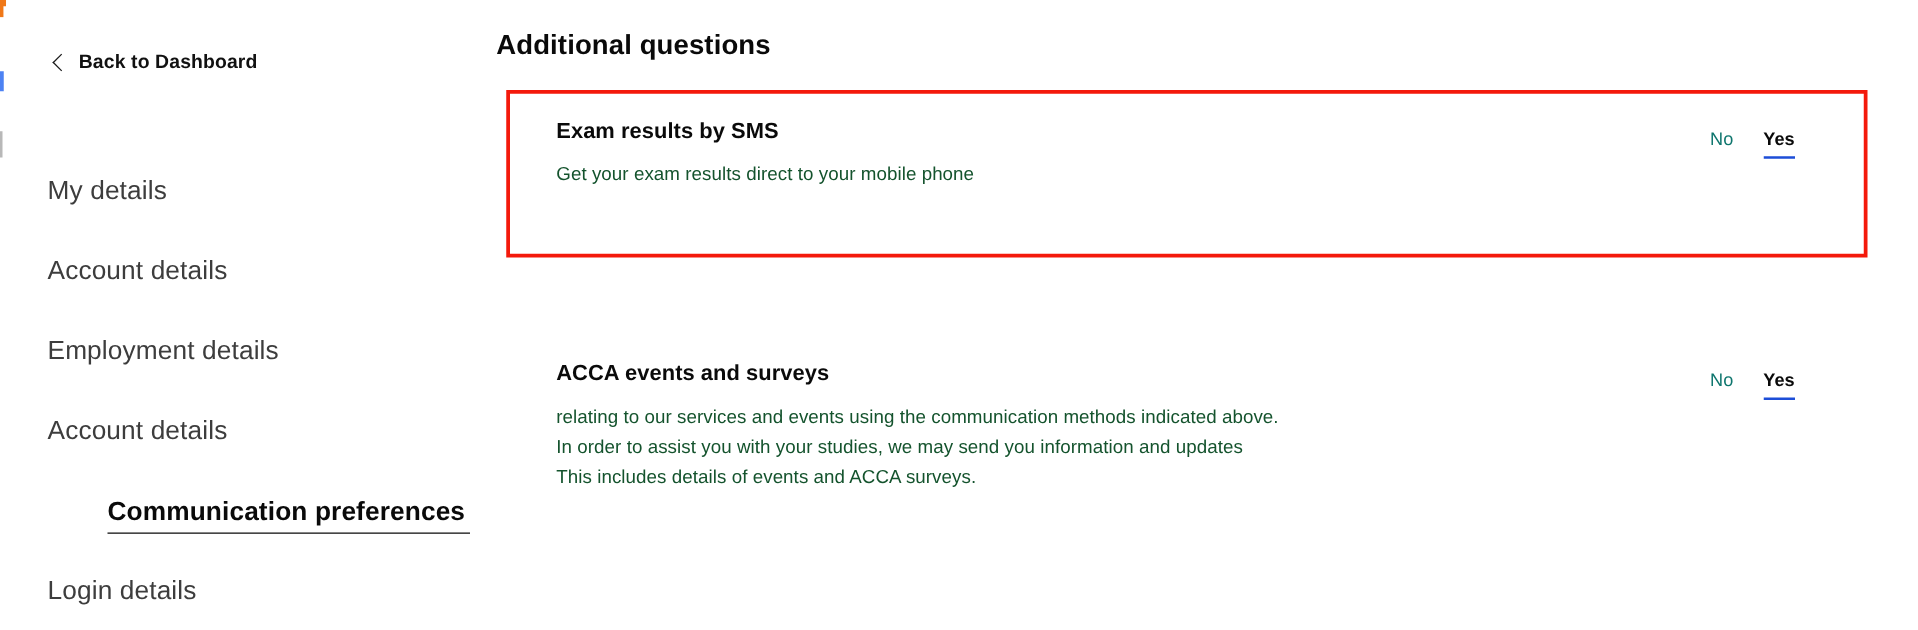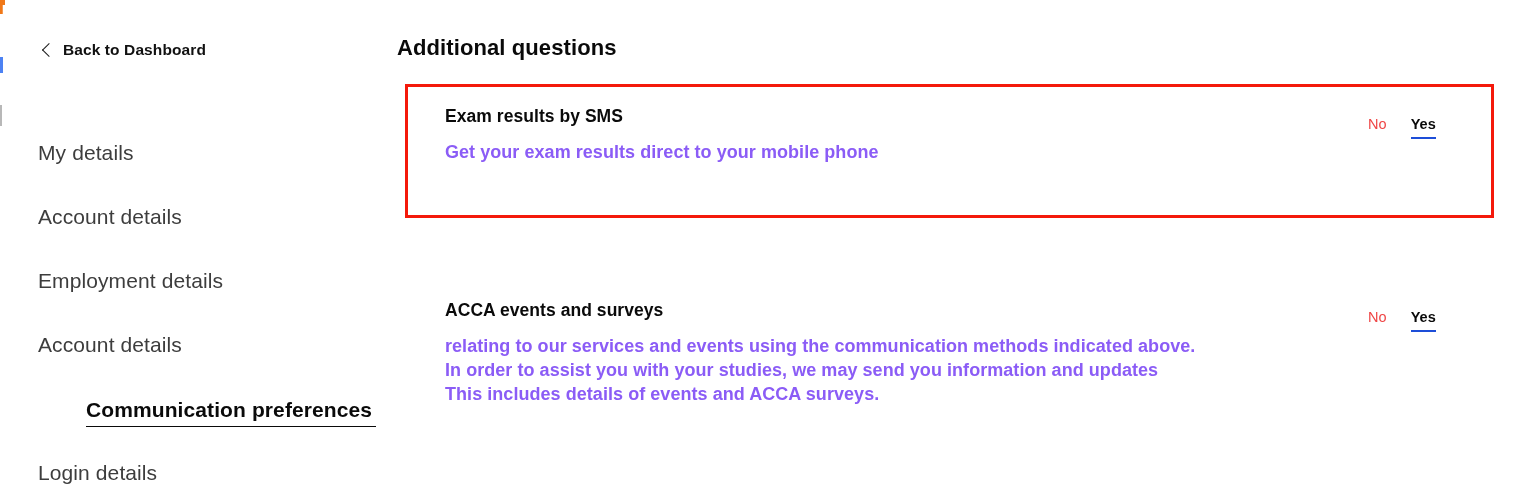--- a/index.html
+++ b/index.html
@@ -93,21 +93,21 @@
     padding-bottom: 6px;
     border-bottom: 1.7px solid #0a0a0a;
     padding-right: 4px;
     margin-left: 48px;
   }
 
   
   #main {
     position: absolute;
     left: 0;
-    top: 12px;
+    top: 0;
     width: 1534px;
     height: 362px;
   }
   #page-title {
     position: absolute;
     left: 397px;
     top: 8px;
     font-size: 22px;
     font-weight: bold;
     color: #0a0a0a;
@@ -133,37 +133,36 @@
   .q-title {
     font-size: 17.5px;
     font-weight: bold;
     color: #0a0a0a;
     letter-spacing: 0.05px;
     line-height: 1;
     white-space: nowrap;
   }
   .q-desc {
     margin-top: 14px;
-    font-size: 18px;
-    color: #8b5cf6;
+    font-size: 15px;
+    color: #14532d;
     line-height: 24px;
     letter-spacing: 0.05px;
-    font-weight: bold;
   }
   .q-desc .line { display: block; white-space: nowrap; }
 
   .toggle {
     position: absolute;
     display: flex;
     align-items: baseline;
     gap: 24px;
   }
   .toggle .opt {
     font-size: 14.5px;
-    color: #ef4444;
+    color: #0f766e;
     cursor: pointer;
     line-height: 1;
     user-select: none;
     letter-spacing: 0.05px;
   }
   .toggle .opt.selected {
     font-weight: bold;
     color: #0a0a0a;
     padding-bottom: 5px;
     border-bottom: 2px solid #1d4ed8;

